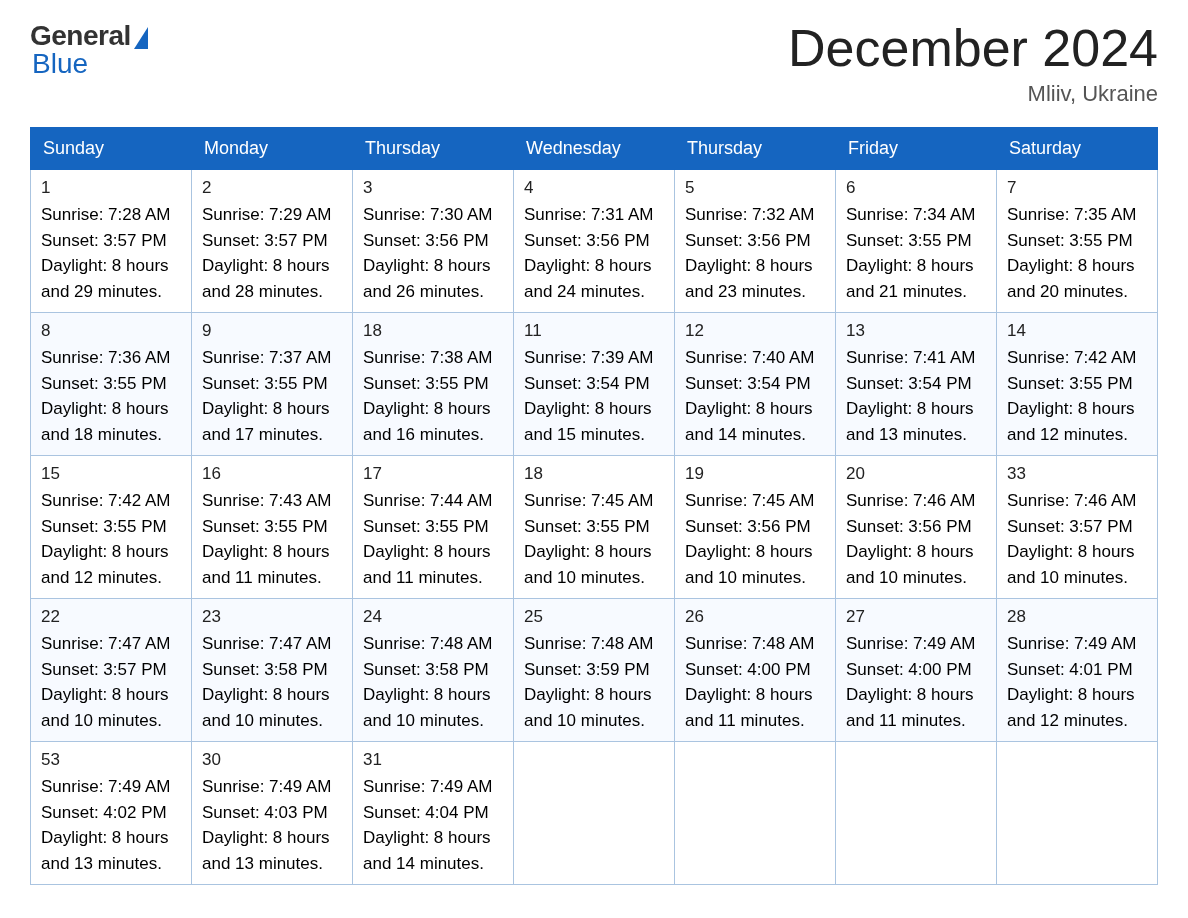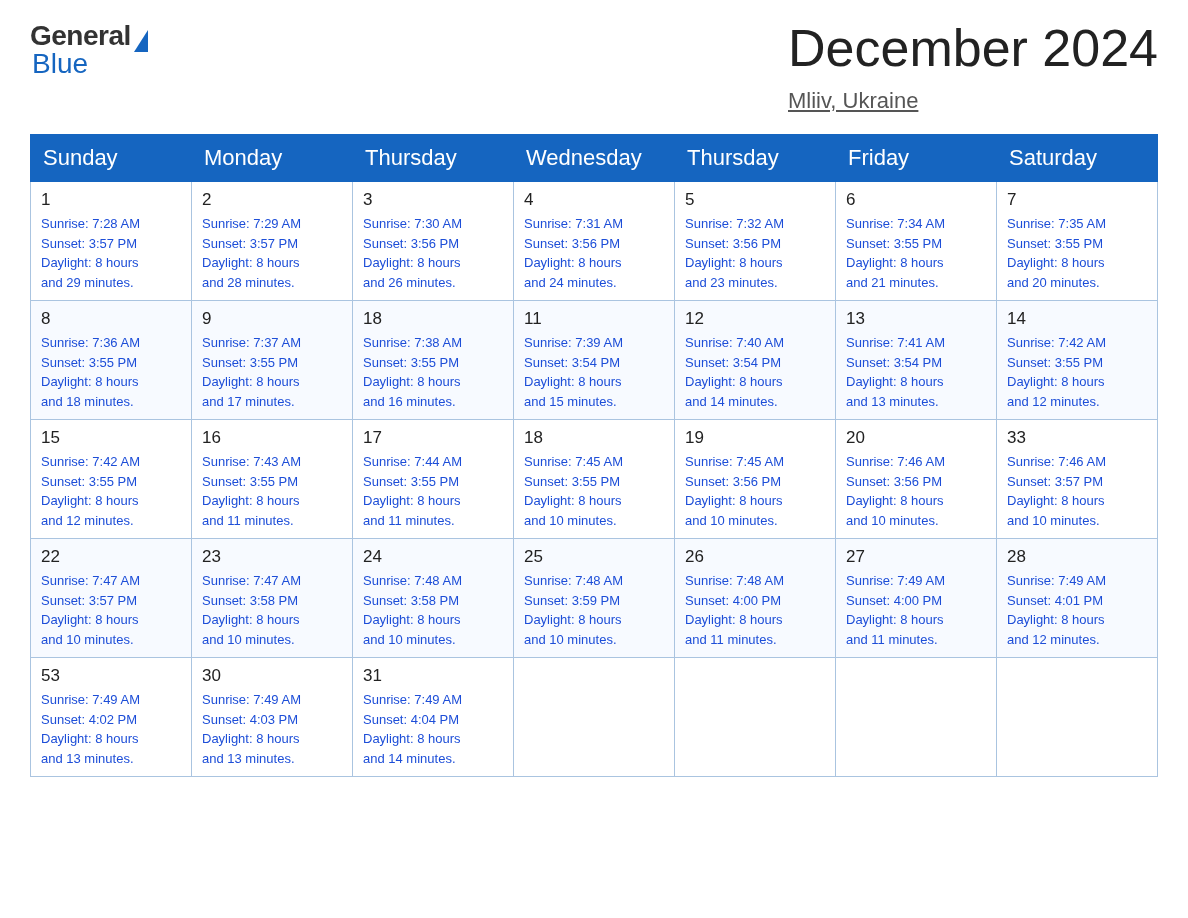--- a/index.html
+++ b/index.html
@@ -16,21 +16,21 @@
       align-items: flex-start;
       margin-bottom: 20px;
     }
     .logo {
       display: flex;
       flex-direction: column;
       align-items: flex-start;
     }
     .logo-top {
       display: flex;
-      align-items: flex-end;
+      align-items: center;
     }
     .logo-general {
       font-size: 28px;
       font-weight: bold;
       color: #333;
       letter-spacing: -0.5px;
     }
     .logo-arrow {
       width: 0;
       height: 0;
@@ -41,43 +41,42 @@
       margin-top: 4px;
     }
     .logo-blue {
       font-size: 28px;
       font-weight: normal;
       color: #1565c0;
       margin-top: -4px;
       margin-left: 2px;
     }
     .title-area {
-      text-align: left;
+      text-align: right;
     }
     .month-title {
       font-size: 52px;
       font-weight: normal;
       color: #222;
       line-height: 1.1;
     }
     .location-title {
       font-size: 22px;
       color: #555;
-      margin-top: 11px;
-      text-decoration: underline;
+      margin-top: 4px;
     }
     .calendar {
       width: 100%;
       border-collapse: collapse;
       table-layout: fixed;
     }
     .calendar thead th {
       background: #1565c0;
       color: #fff;
-      font-size: 22px;
+      font-size: 18px;
       font-weight: normal;
       padding: 10px 12px;
       text-align: left;
       border: 1px solid #1565c0;
     }
     .calendar tbody td {
       border: 1px solid #aac4e0;
       vertical-align: top;
       padding: 8px 10px;
       width: 14.28%;
@@ -85,22 +84,22 @@
       height: 110px;
     }
     .day-number {
       font-size: 17px;
       font-weight: normal;
       color: #222;
       margin-bottom: 4px;
       display: block;
     }
     .day-info {
-      font-size: 13px;
-      color: #1d4ed8;
+      font-size: 17px;
+      color: #000000;
       line-height: 1.5;
     }
     .calendar tbody tr td {
       background: #fff;
     }
     .calendar tbody tr:nth-child(even) td {
       background: #f7faff;
     }
     .empty-cell {
       background: #fff !important;

